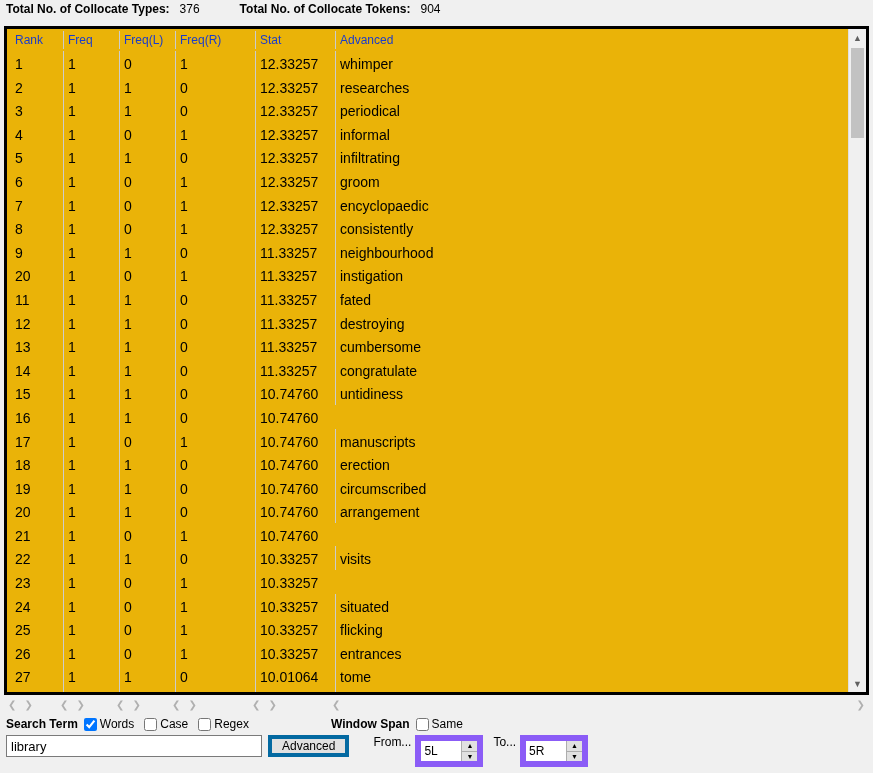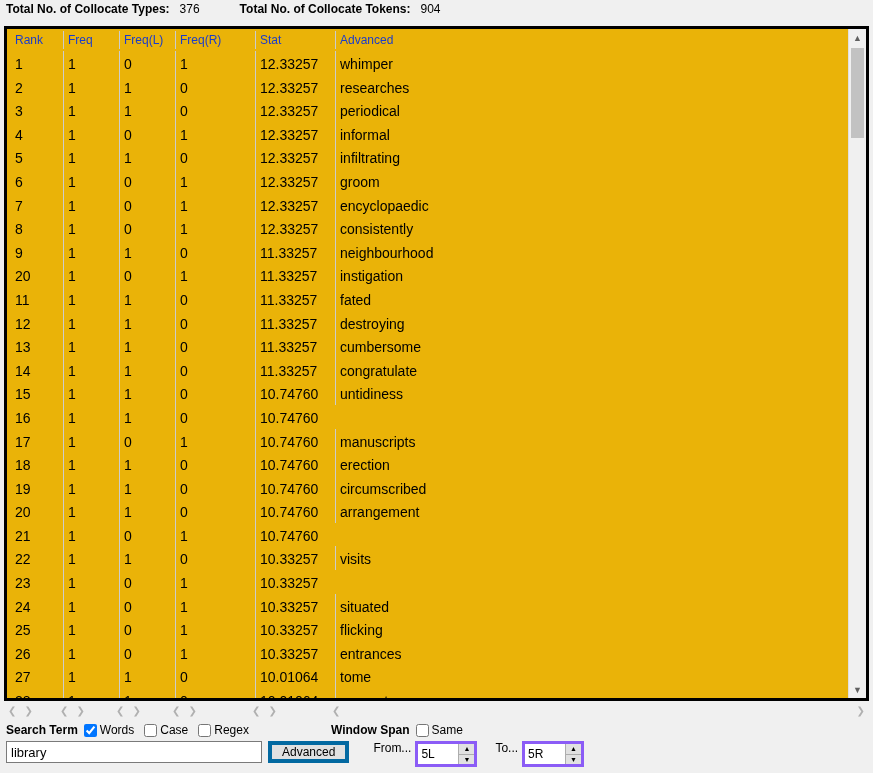--- a/index.html
+++ b/index.html
@@ -182,24 +182,24 @@
     cursor: pointer;
     box-sizing: border-box;
   }
   .span-label {
     font-weight: bold;
     margin-right: 6px;
   }
   .spinner {
     display: inline-flex;
     align-items: stretch;
-    border: 3px solid #8b5cf6;
+    border: 6px solid #8b5cf6;
     height: 20px;
     background: #fff;
-    margin-right: 18px;
+    margin-right: 10px;
   }
   .spinner input {
     width: 34px;
     border: none;
     padding: 0 3px;
     font-size: 12px;
     outline: none;
   }
   .spinner .sp-btns {
     display: flex;

